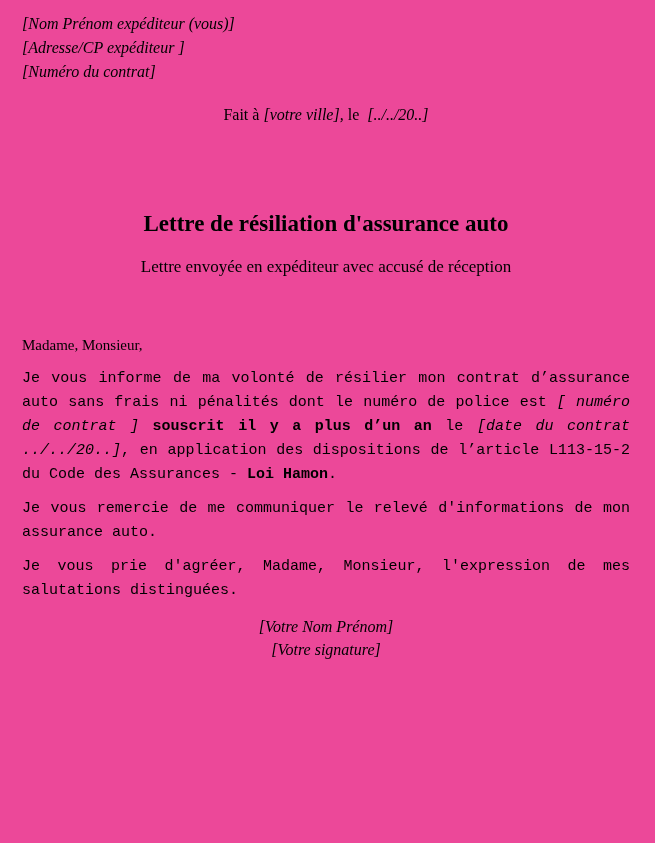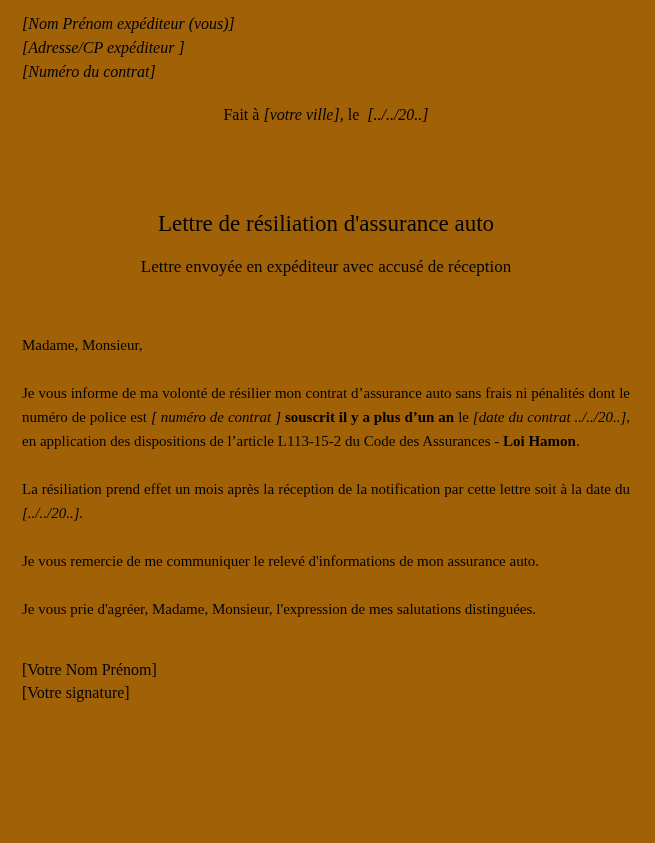--- a/index.html
+++ b/index.html
@@ -6,21 +6,21 @@
     margin: 0;
     padding: 0;
     background: #ffffff;
   }
   .page {
     position: relative;
     width: 655px;
     height: 843px;
     box-sizing: border-box;
     padding: 12px 25px 0 22px;
-    background: #a16207;
+    background: #ec4899;
     color: #000000;
     font-family: "Liberation Serif", "DejaVu Serif", serif;
     overflow: hidden;
   }
   .sender-block {
     font-style: italic;
     font-size: 16px;
     line-height: 24px;
   }
   .recipient-block {
@@ -33,43 +33,45 @@
   .dateline {
     margin-top: 20px;
     text-align: center;
     font-size: 16px;
     line-height: 21px;
   }
   .letter-title {
     margin: 84px 0 0 0;
     text-align: center;
     font-size: 23px;
-    font-weight: 400;
+    font-weight: 700;
     line-height: 30px;
   }
   .letter-subtitle {
     margin-top: 17px;
     text-align: center;
     font-size: 17px;
     line-height: 22px;
   }
   .salutation {
     margin: 55px 0 0 0;
     font-size: 15px;
     line-height: 24px;
   }
   .para {
-    margin: 24px 0 0 0;
+    margin: 10px 0 0 0;
     font-size: 15px;
     line-height: 24px;
     text-align: justify;
+    font-family: Liberation Mono, monospace;
   }
   .signature-block {
-    margin-top: 37px;
-    text-align: left;
+    margin-top: 12px;
+    text-align: center;
+    font-style: italic;
     font-size: 16px;
     line-height: 23px;
   }
   .italic { font-style: italic; }
   .bold { font-weight: 700; }
 </style>
 </head>
 <body>
 
 <div class="page">
@@ -83,21 +85,20 @@
 
   <div class="dateline"><span>Fait à </span><span class="italic">[votre ville],</span><span> le&nbsp;</span><span class="italic"> [../../20..]</span></div>
 
   <h1 class="letter-title">Lettre de résiliation d'assurance auto</h1>
 
   <div class="letter-subtitle">Lettre envoyée en expéditeur avec accusé de réception</div>
 
   <p class="salutation">Madame, Monsieur,</p>
 
   <p class="para"><span>Je vous informe de ma volonté de résilier mon contrat d’assurance auto sans frais ni pénalités dont le numéro de police est </span><span class="italic">[ numéro de contrat ] </span><span class="bold">souscrit il y a plus d’un an</span><span> le </span><span class="italic">[date du contrat ../../20..]</span><span>, en application des dispositions de l’article L113-15-2 du Code des Assurances - </span><span class="bold">Loi Hamon</span><span>.</span></p>
-  <p class="para"><span>La résiliation prend effet un mois après la réception de la notification par cette lettre soit à la date du </span><span class="italic">[../../20..].</span></p>
   <p class="para"><span>Je vous remercie de me communiquer le relevé d'informations de mon assurance auto.</span></p>
   <p class="para"><span>Je vous prie d'agréer, Madame, Monsieur, l'expression de mes salutations distinguées.</span></p>
 
   <div class="signature-block">
     <div>[Votre Nom Prénom]</div>
     <div>[Votre signature]</div>
   </div>
 
 </div>
 

